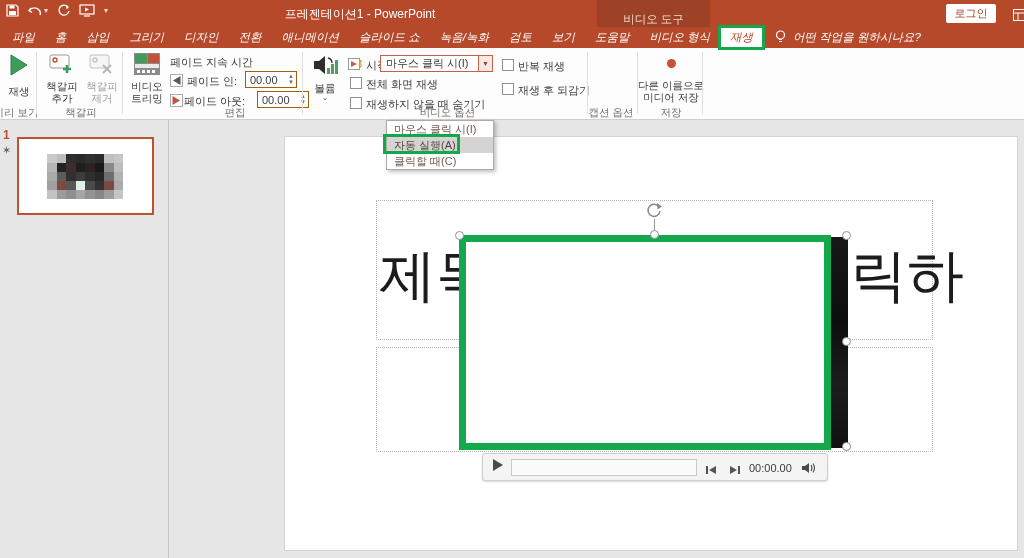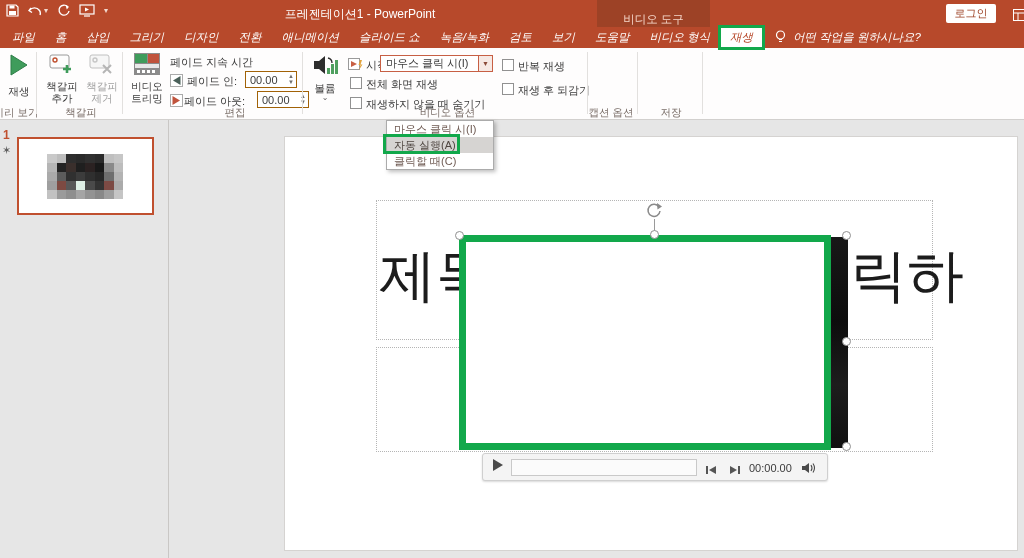--- a/index.html
+++ b/index.html
@@ -253,20 +253,29 @@
   <div class="abs rib-text" style="left:518px;top:11px;">반복 재생</div>
   <span class="cb" style="left:502px;top:35px;"></span>
   <div class="abs rib-text" style="left:518px;top:35px;">재생 후 되감기</div>
 
   <div class="abs grp-label" style="left:400px;width:95px;">비디오 옵션</div>
   <div class="abs rsep" style="left:587px;"></div>
 
   <div class="abs grp-label" style="left:586px;width:50px;">캡션 옵션</div>
   <div class="abs rsep" style="left:637px;"></div>
 
+  <div class="abs big-btn" style="left:640px;top:4px;width:62px;">
+    <span style="margin-top:3px;">
+      <svg width="11" height="11" viewBox="0 0 11 11">
+          <circle cx="5.5" cy="5.5" r="4.5" fill="#c4523a"></circle>
+        </svg>
+    </span>
+    <span class="btn-label" style="margin-top:6px;">다른 이름으로</span>
+    <span class="btn-label">미디어 저장</span>
+  </div>
   <div class="abs grp-label" style="left:640px;width:62px;">저장</div>
   <div class="abs rsep" style="left:702px;"></div>
 </div>
 
 <div class="menu" style="top:120px;">
   <div class="menu-item">마우스 클릭 시(I)</div>
   <div class="menu-item hl">자동 실행(A)</div>
   <div class="menu-item">클릭할 때(C)</div>
 </div>
 

